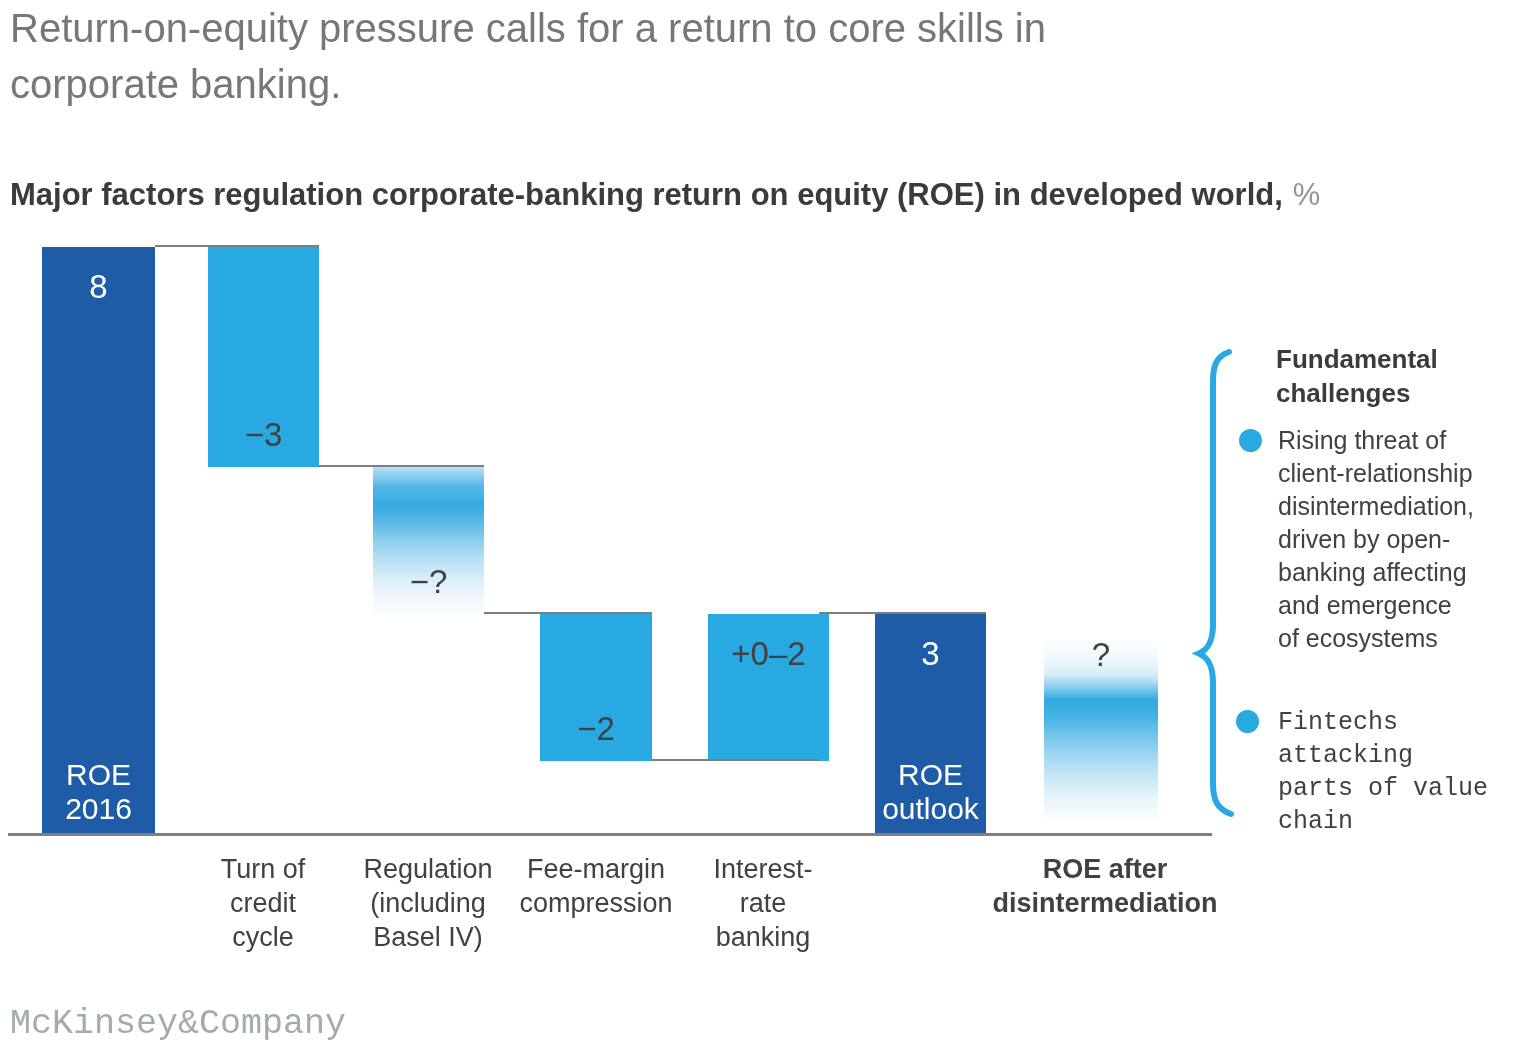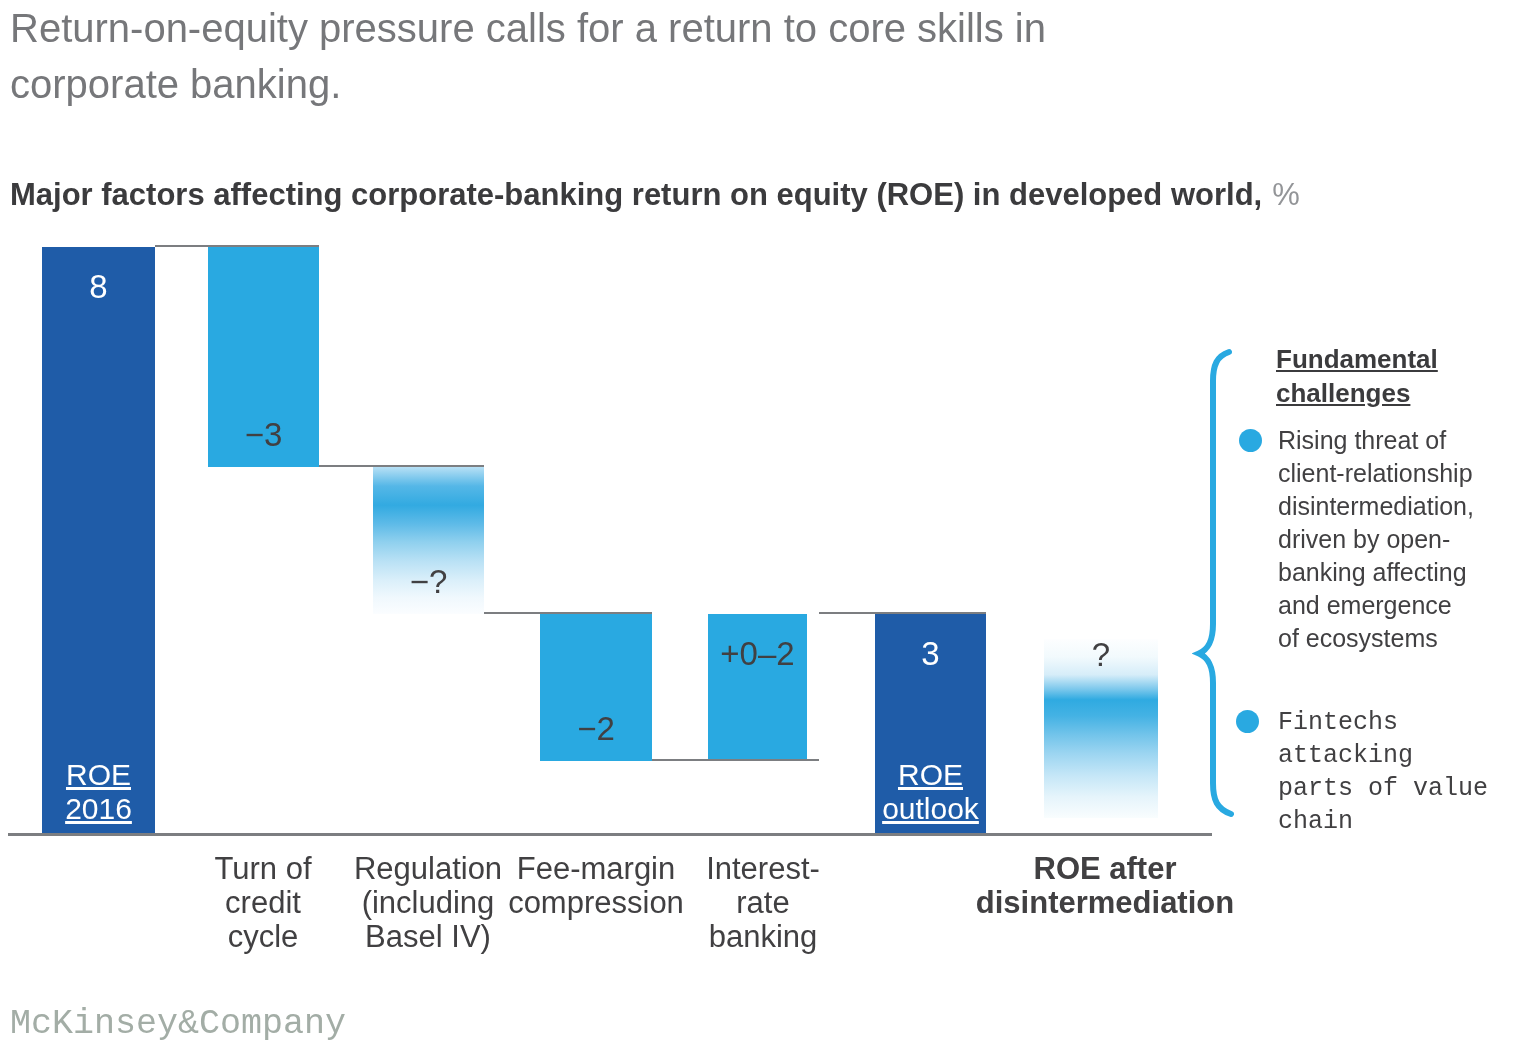--- a/index.html
+++ b/index.html
@@ -42,54 +42,54 @@
   }
   .bar .value{font-size:33px;line-height:36px;}
   .bar .value--white{color:#fff;}
   .bar .value--dark{color:var(--text-dark,#414042);}
   .bar .v-top{margin-top:22px;}
   .bar .v-bottom{margin-top:auto;margin-bottom:14px;}
   .bar .caption{
     color:#fff;font-size:30px;line-height:34px;text-align:center;
     margin-top:auto;margin-bottom:9px;
   }
-  .bar .value + .caption{margin-top:auto;text-decoration:underline;}
+  .bar .value + .caption{margin-top:auto;}
   #bar1{left:42px;top:247px;width:113px;height:588px;}
   #bar2{left:208px;top:247px;width:111px;height:220px;}
   #bar3{left:373px;top:467px;width:111px;height:147px;}
   #bar4{left:540px;top:614px;width:112px;height:147px;}
-  #bar5{left:708px;top:614px;width:99px;height:147px;}
+  #bar5{left:708px;top:614px;width:121px;height:147px;}
   #bar6{left:875px;top:614px;width:111px;height:221px;}
   #bar7{left:1044px;top:639px;width:114px;height:179px;}
   #bar7 .value{margin-top:0;line-height:32px;}
 
   
   .connector{position:absolute;height:2px;background:var(--line-gray,#7c7e81);}
   #c1{left:155px;top:245px;width:164px;}
   #c2{left:319px;top:465px;width:165px;}
   #c3{left:484px;top:612px;width:168px;}
   #c4{left:652px;top:759px;width:167px;}
   #c5{left:819px;top:612px;width:167px;}
   .axis-line{position:absolute;left:8px;top:833px;width:1204px;height:3px;background:var(--line-gray,#7c7e81);}
 
   .axis-label{
     position:absolute;top:852px;text-align:center;
-    font-size:31px;line-height:34px;color:var(--text-dark,#414042);
+    font-size:27px;line-height:34px;color:var(--text-dark,#414042);
   }
   #xl1{left:188px;width:150px;}
   #xl2{left:338px;width:180px;}
   #xl3{left:506px;width:180px;}
   #xl4{left:693px;width:140px;}
   #xl5{left:975px;width:260px;font-weight:bold;}
 
   
   .brace{position:absolute;left:1192px;top:346px;width:46px;height:475px;}
   .ann-heading{
     position:absolute;left:1276px;top:342px;width:250px;
-    font-size:26px;line-height:34px;font-weight:700;color:var(--subtitle-dark,#3b3b3d);text-decoration:underline;
+    font-size:26px;line-height:34px;font-weight:700;color:var(--subtitle-dark,#3b3b3d);
   }
   .bullet-dot{
     position:absolute;width:23px;height:23px;border-radius:50%;
     background:var(--accent-blue,#29a9e1);
   }
   #dot1{left:1239px;top:429px;}
   #dot2{left:1236px;top:710px;}
   .bullet-text{
     position:absolute;left:1278px;width:258px;
     font-size:25px;line-height:33px;color:var(--text-dark,#414042);
@@ -105,21 +105,21 @@
 </style>
 </head>
 <body>
 
 <div class="page">
 
   <div class="title" data-bind="title">Return-on-equity pressure calls for a return to core skills in
 corporate banking.</div>
 
   <div class="subtitle">
-    <span data-bind="subtitle.text">Major factors affecting corporate-banking return on equity (ROE) in developed world,</span><span class="unit" data-bind="subtitle.unit">%</span>
+    <span data-bind="subtitle.text">Major factors regulation corporate-banking return on equity (ROE) in developed world,</span><span class="unit" data-bind="subtitle.unit">%</span>
   </div>
 
   <div>
 
     <div class="bar bar--dark" id="bar1">
       <span class="value value--white v-top" data-bind="chart_data.bars.0.value_label">8</span>
       <span class="caption" data-bind="chart_data.bars.0.inner_caption">ROE
 2016</span>
     </div>
 

